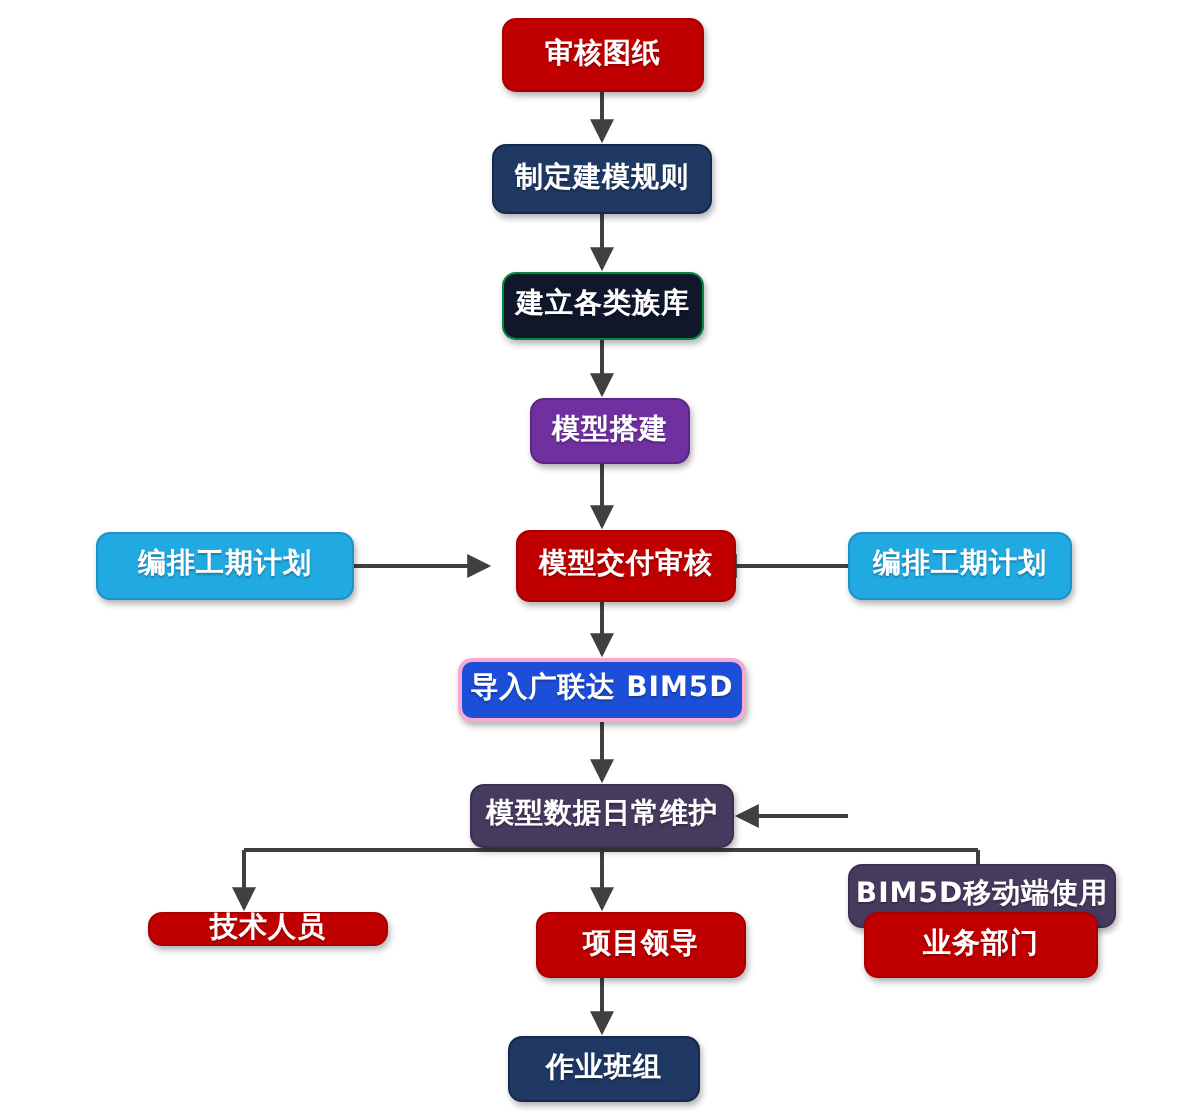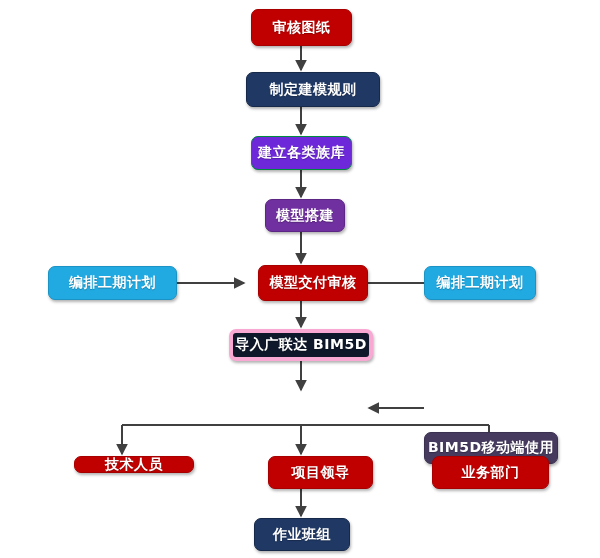--- a/index.html
+++ b/index.html
@@ -41,24 +41,24 @@
     white-space: nowrap;
     box-shadow: 1px 2px 3px rgba(0,0,0,0.30);
     z-index: 2;
   }
   .node span {
     display: block;
     text-shadow: 0 1px 1px rgba(0,0,0,0.25);
   }
   .n-red      { background: #c00000; border: 1px solid #a80000; }
   .n-navy     { background: #1f3864; border: 1px solid #16294a; }
-  .n-green    { background: #6d28d9; border: 1px solid #008a40; }
+  .n-green    { background: #0f172a; border: 1px solid #008a40; }
   .n-purple   { background: #7030a0; border: 1px solid #5c2784; }
   .n-cyan     { background: #21aae2; border: 1px solid #1b93c4; }
-  .n-blue     { background: #0f172a; border: 4px solid #f9a8d4; }
+  .n-blue     { background: #1d4ed8; border: 2px solid #f9a8d4; }
   .n-slate    { background: #463a5e; border: 1px solid #3a3050; }
 </style>
 </head>
 <body>
 
 <div id="canvas">
 
   <svg id="edge-layer" viewBox="0 0 600 558" width="600" height="558" xmlns="http://www.w3.org/2000/svg">
     <defs>
       <marker id="ah" markerWidth="9" markerHeight="9" refX="5.2" refY="3" orient="auto" markerUnits="strokeWidth">
@@ -90,21 +90,21 @@
     <line x1="301" y1="425" x2="301" y2="454" stroke="#404040" stroke-width="2" marker-end="url(#ah)"></line>
     <line x1="489" y1="425" x2="489" y2="454" stroke="#404040" stroke-width="2" marker-end="url(#ah)"></line>
 
     <line x1="301" y1="489" x2="301" y2="516" stroke="#404040" stroke-width="2" marker-end="url(#ah)"></line>
   </svg>
 
   <div class="node n-red" style="left:251px; top:9px; width:101px; height:37px;">
     <span>审核图纸</span>
   </div>
 
-  <div class="node n-navy" style="left:246px; top:72px; width:134px; height:35px;">
+  <div class="node n-navy" style="left:246px; top:72px; width:110px; height:35px;">
     <span>制定建模规则</span>
   </div>
 
   <div class="node n-green" style="left:251px; top:136px; width:101px; height:34px;">
     <span>建立各类族库</span>
   </div>
 
   <div class="node n-purple" style="left:265px; top:199px; width:80px; height:33px;">
     <span>模型搭建</span>
   </div>
@@ -118,20 +118,23 @@
   </div>
 
   <div class="node n-cyan" style="left:424px; top:266px; width:112px; height:34px;">
     <span>编排工期计划</span>
   </div>
 
   <div class="node n-blue" style="left:229px; top:329px; width:144px; height:32px;">
     <span>导入广联达 BIM5D</span>
   </div>
 
+  <div class="node n-slate" style="left:235px; top:392px; width:132px; height:32px;">
+    <span>模型数据日常维护</span>
+  </div>
 
   <div class="node n-slate" style="left:424px; top:392px; width:134px; height:32px;margin-top:40px;">
     <span>BIM5D移动端使用</span>
   </div>
 
   <div class="node n-red" style="left:74px; top:456px; width:120px; height:17px;">
     <span>技术人员</span>
   </div>
 
   <div class="node n-red" style="left:249px; top:456px; width:105px; height:33px;margin-left:19px;">

